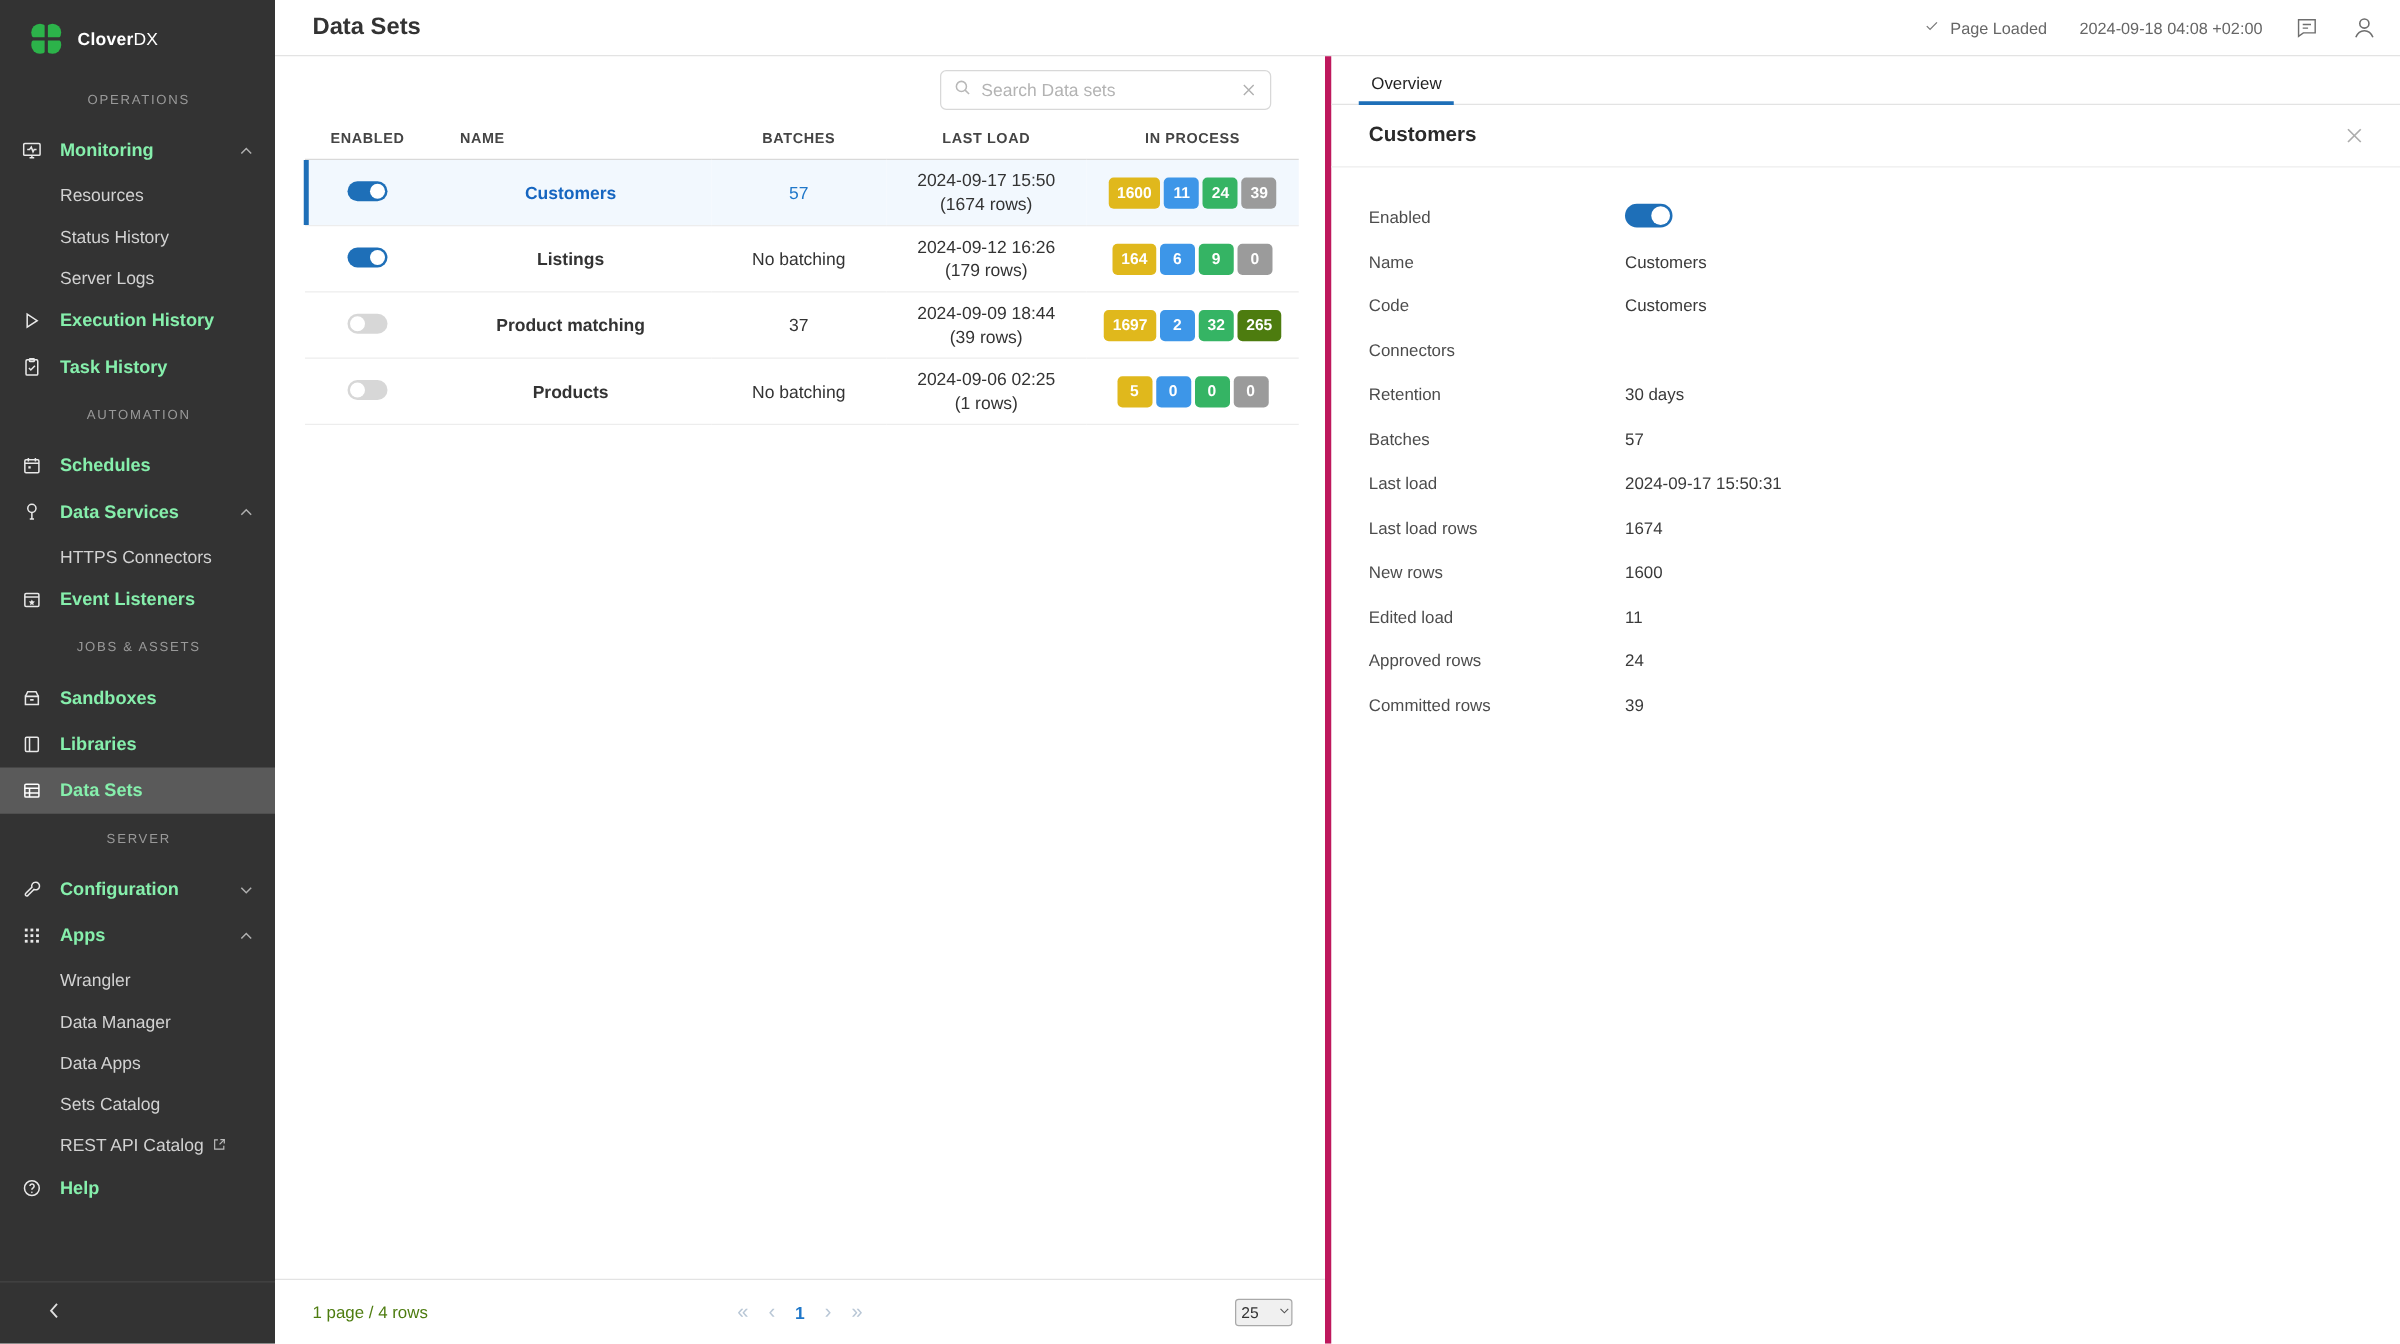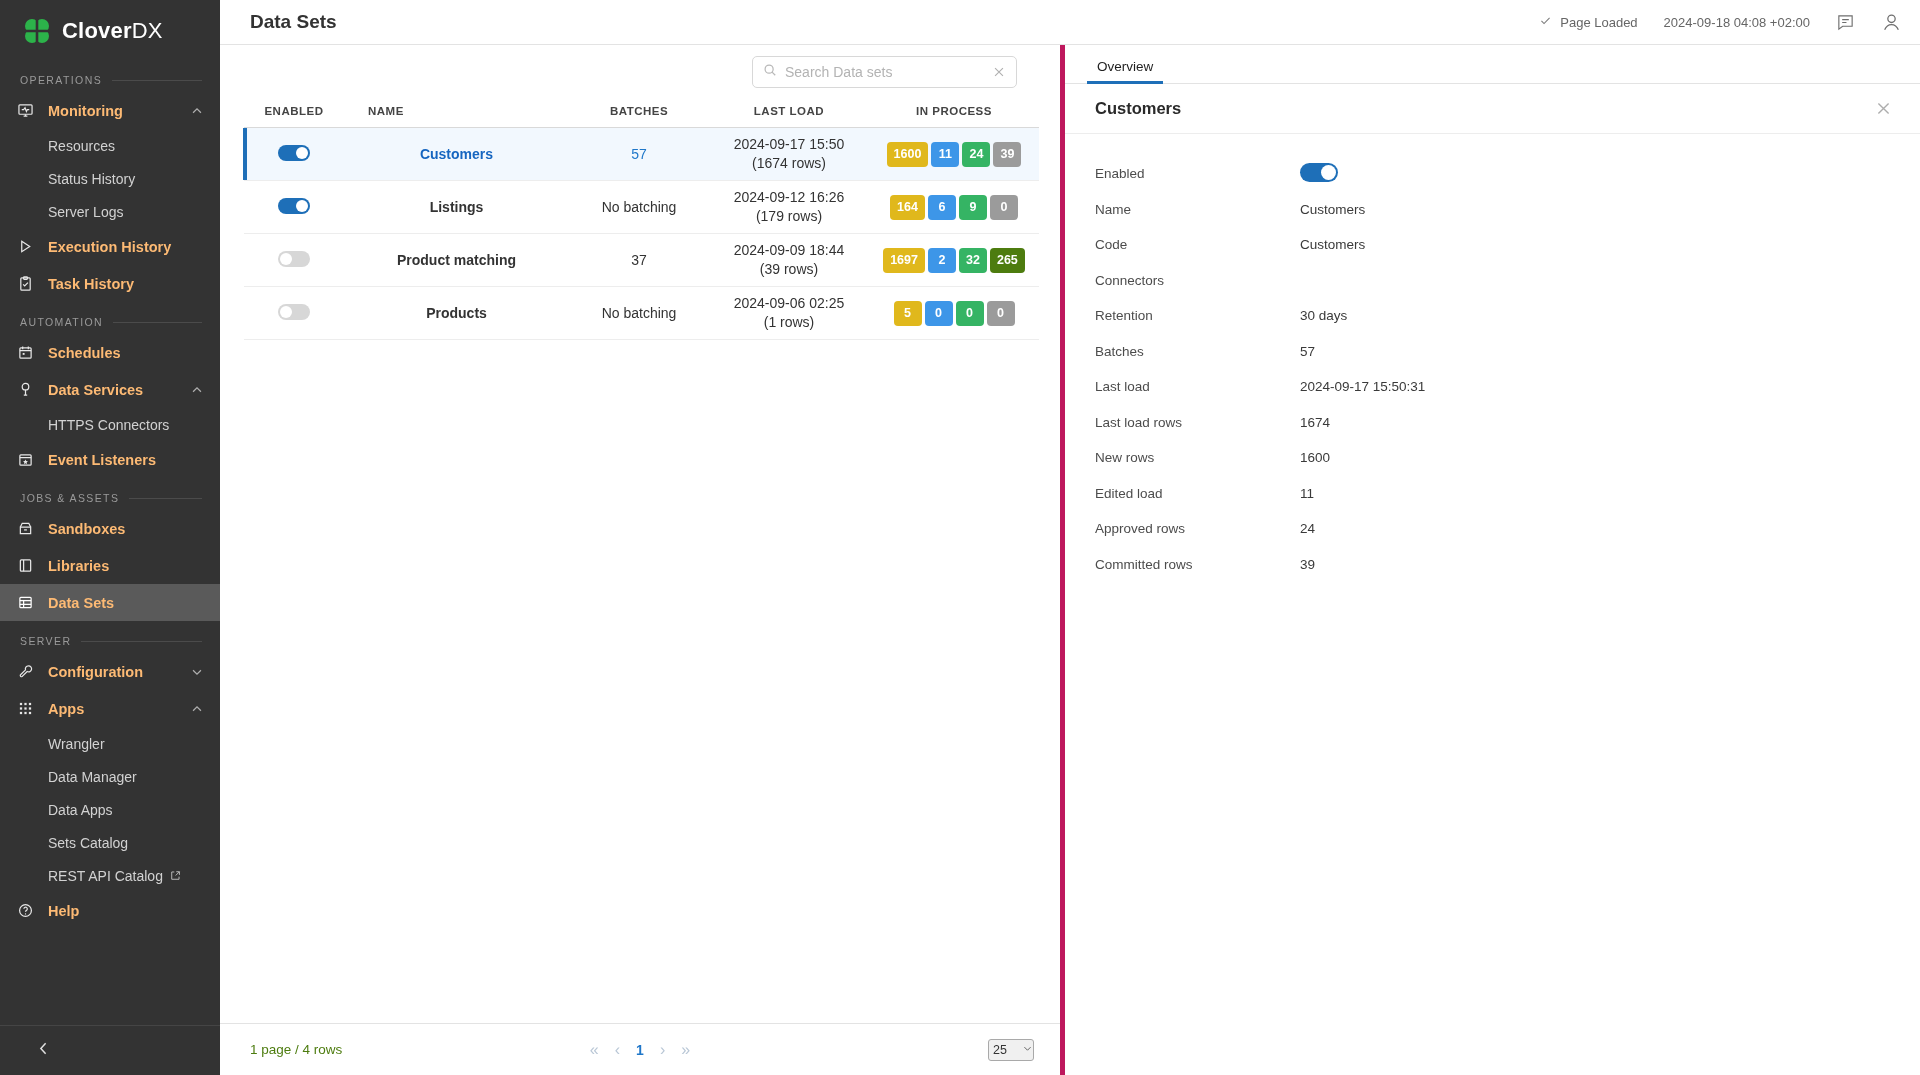--- a/index.html
+++ b/index.html
@@ -13,35 +13,35 @@
 
   
   .sidebar {
     width: 220px; min-width: 220px; height: 1075px;
     background: #333333; color: #e8e8e8;
     display: flex; flex-direction: column;
     position: relative;
   }
   .logo-row { display: flex; align-items: center; gap: 10px; padding: 16px 0 14px 22px; }
   .logo-mark { width: 30px; height: 30px; position: relative; }
-  .logo-text { font-size: 22px; font-weight: bold; color: #ffffff; letter-spacing: .2px; }
+  .logo-text { font-size: 14px; font-weight: bold; color: #ffffff; letter-spacing: .2px; }
   .logo-text .dx { font-weight: 400; color: #ffffff; }
   .sb-scroll { flex: 1; overflow: hidden; padding-bottom: 6px; }
 
   .sec-head {
     display: flex; align-items: center; gap: 10px;
     padding: 14px 18px 6px 20px;
-    font-size: 10.5px; letter-spacing: 1.4px; color: #9a9a9a; font-weight: 400;
+    font-size: 10.5px; letter-spacing: 1.4px; color: #9a9a9a; font-weight: 400; flex-direction: column;
   }
   .sec-head .rule { flex: 1; height: 1px; background: #4b4b4b; }
 
   .nav-item {
     display: flex; align-items: center;
     height: 37px; padding: 0 16px 0 18px;
-    font-size: 14.5px; font-weight: bold; color: #fdba74;
+    font-size: 14.5px; font-weight: bold; color: #86efac;
     cursor: pointer; position: relative;
   }
   .nav-item.active { background: #5a5a5a; }
   .nav-ico { width: 22px; min-width: 22px; display: flex; align-items: center; justify-content: flex-start; margin-right: 8px; }
   .nav-lbl { flex: 1; }
   .chev { width: 14px; height: 14px; opacity: .8; }
 
   .sub-item {
     display: flex; align-items: center;
     height: 33px; padding-left: 48px; padding-right: 14px;

